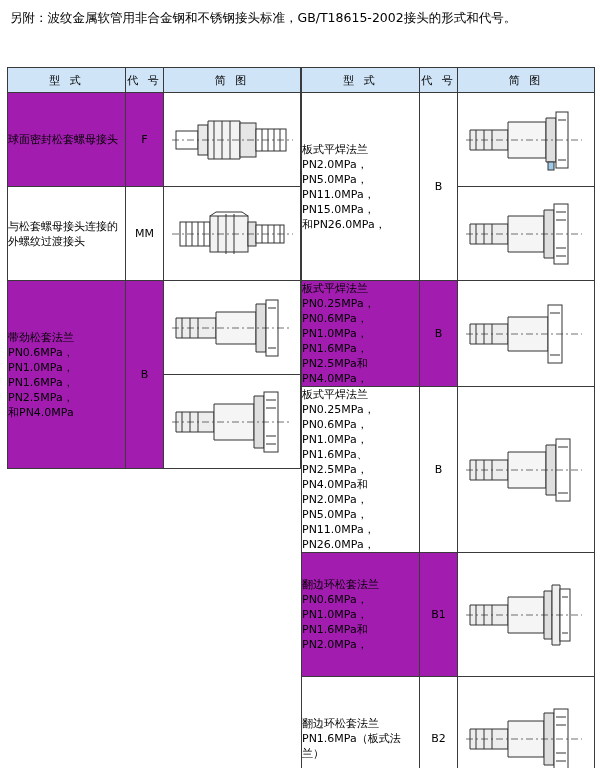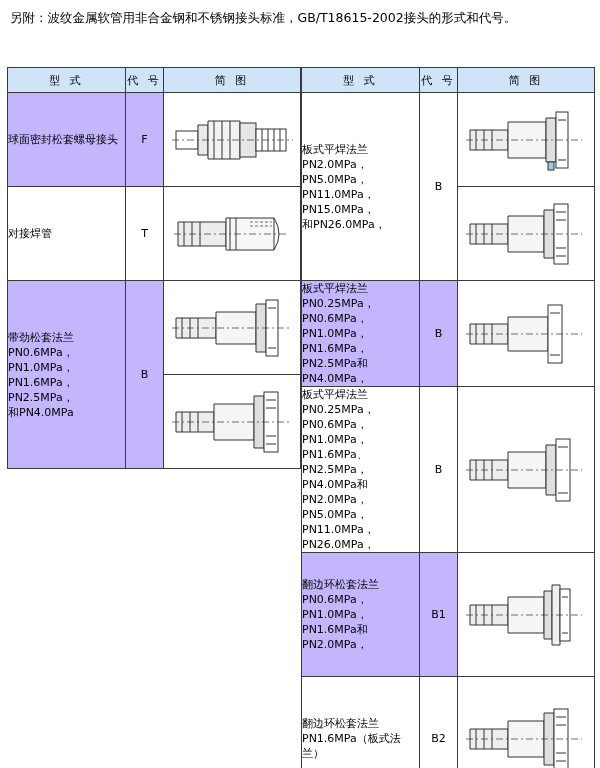--- a/index.html
+++ b/index.html
@@ -35,21 +35,21 @@
     text-align:center;
     font-size:11.5px;
     height:24px;
     letter-spacing:3px;
     font-weight:normal;
   }
   .c-name{width:118px;}
   .c-code{width:38px;text-align:center;}
   .c-fig{width:auto;}
   .name{padding:4px 6px;font-size:11px;line-height:16px;}
-  .yellow{background:#c4b5fd;}
+  .yellow{background:#a21caf;}
   .white{background:#ffffff;}
   .code{text-align:center;font-size:12px;}
   .fig{background:#ffffff;text-align:center;padding:0;}
   .fig svg{display:block;margin:0 auto;}
 </style>
 </head>
 <body>
 
 <div class="page">
 
@@ -88,39 +88,41 @@
                     <path d="M70 18 q14 13 0 26"></path>
                     <rect x="70" y="14" width="16" height="34" fill="#e6e6e6"></rect>
                     <rect x="86" y="20" width="30" height="22" fill="#fff"></rect>
                     <path d="M92 20 l0 22 M98 20 l0 22 M104 20 l0 22 M110 20 l0 22"></path>
                     <line x1="2" y1="31" x2="123" y2="31" stroke-dasharray="7 3 2 3" stroke-width="0.7"></line>
                   </g>
                 </svg>
               </td>
             </tr>
 
-
-
             <tr style="height:94px">
-              <td class="name white"><span style="white-space:pre-line">对接焊管</span></td>
-              <td class="code white">T</td>
-              <td class="fig">
-                <svg width="125" height="56" viewBox="0 0 125 56">
-                  <g fill="none" stroke="#333" stroke-width="1">
-                    <path d="M8 16 L56 16 L56 40 L8 40 Z" fill="#ededed"></path>
-                    <path d="M14 16 l0 24 M22 16 l0 24 M30 16 l0 24"></path>
-                    <path d="M56 12 L104 12 L104 44 L56 44 Z" fill="#f7f7f7"></path>
-                    <path d="M104 12 q10 16 0 32"></path>
-                    <path d="M60 12 l0 32 M66 12 l0 32"></path>
-                    <line x1="4" y1="28" x2="118" y2="28" stroke-dasharray="7 3 2 3" stroke-width="0.7"></line>
-                    <path d="M80 16 l22 0 M80 20 l22 0" stroke-dasharray="3 2" stroke-width="0.7"></path>
-                  </g>
-                </svg>
-              </td>
-            </tr>
+              <td class="name white"><span style="white-space:pre-line">与松套螺母接头连接的外螺纹过渡接头</span></td>
+              <td class="code white">MM</td>
+              <td class="fig">
+                <svg width="125" height="60" viewBox="0 0 125 60">
+                  <g fill="none" stroke="#333" stroke-width="1">
+                    <rect x="10" y="18" width="30" height="24" fill="#fff"></rect>
+                    <path d="M16 18 l0 24 M22 18 l0 24 M28 18 l0 24 M34 18 l0 24"></path>
+                    <rect x="40" y="12" width="38" height="36" fill="#f2f2f2"></rect>
+                    <path d="M40 12 L46 8 L72 8 L78 12"></path>
+                    <path d="M48 12 l0 36 M56 10 l0 40 M64 10 l0 40"></path>
+                    <rect x="78" y="18" width="8" height="24" fill="#e2e2e2"></rect>
+                    <rect x="86" y="21" width="28" height="18" fill="#fff"></rect>
+                    <path d="M92 21 l0 18 M98 21 l0 18 M104 21 l0 18 M110 21 l0 18"></path>
+                    <line x1="2" y1="30" x2="123" y2="30" stroke-dasharray="7 3 2 3" stroke-width="0.7"></line>
+                  </g>
+                </svg>
+              </td>
+            </tr>
+
+
 
             <tr style="height:188px">
               <td class="name yellow"><span style="white-space:pre-line">带劲松套法兰
 PN0.6MPa，PN1.0MPa，
 PN1.6MPa，PN2.5MPa，
 和PN4.0MPa</span></td>
               <td class="code yellow">B</td>
               <td class="fig" style="padding:0">
                 <div style="border-bottom:1px solid #3a3a3a;height:93px;display:flex;align-items:center;justify-content:center;">
                   <svg width="125" height="76" viewBox="0 0 125 76">

